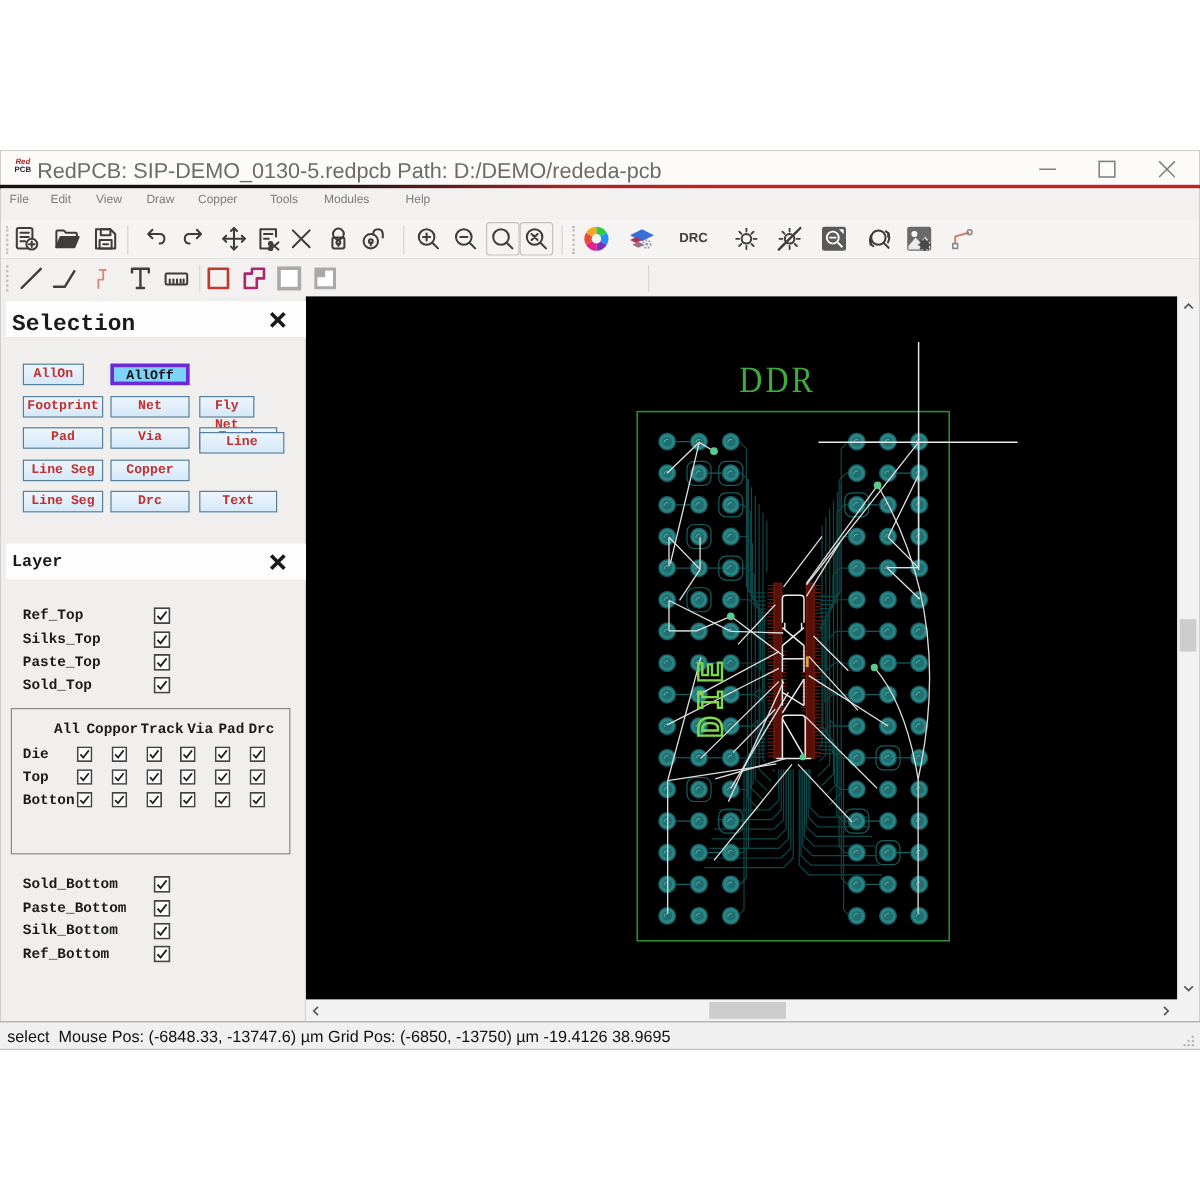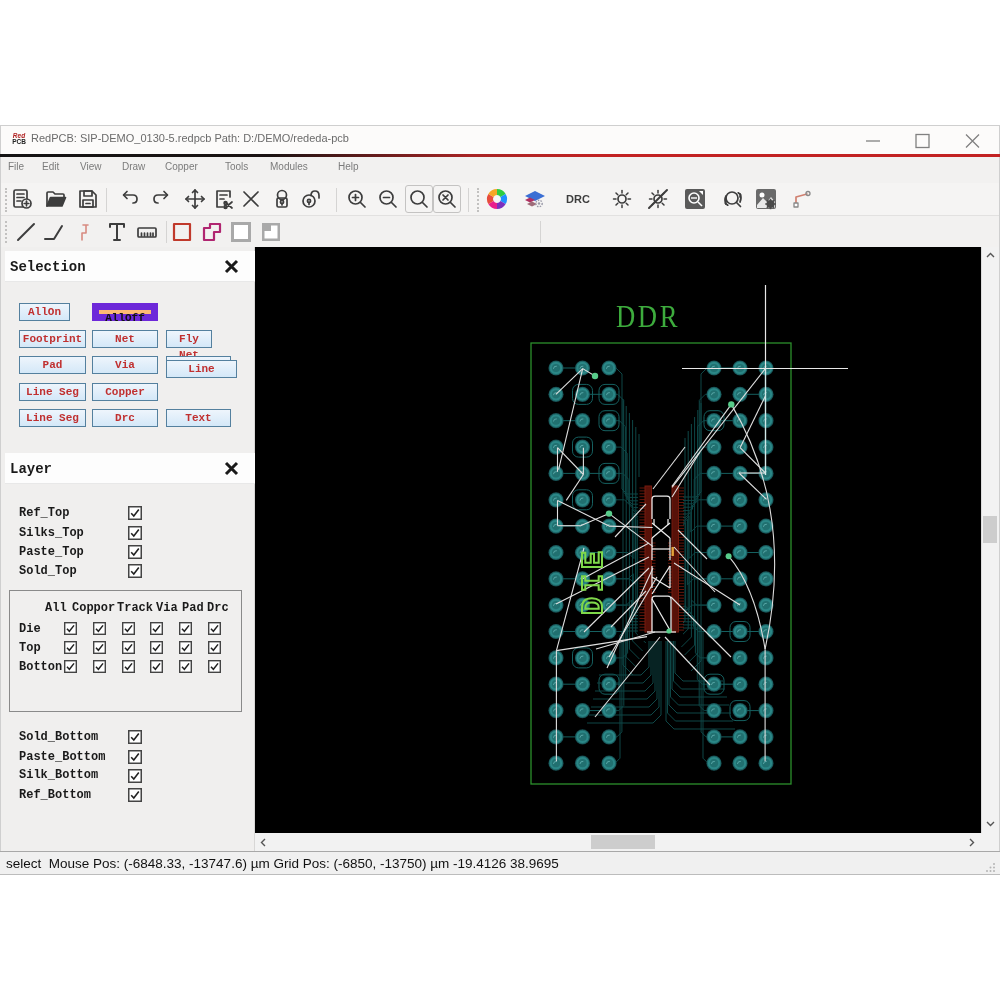--- a/index.html
+++ b/index.html
@@ -1,30 +1,30 @@
 <!DOCTYPE html>
 <html><head><meta charset="utf-8"><style>
 *{box-sizing:border-box;margin:0;padding:0}
 body{width:1000px;height:1000px;background:#fff;font-family:"Liberation Sans",sans-serif;position:relative;overflow:hidden}
 .abs{position:absolute}
 .pbtn,.pbtng{position:absolute;height:18px;font:bold 11px "Liberation Mono",monospace;text-align:center;line-height:16px;letter-spacing:0px}
 .pbtn{background:linear-gradient(#eef5fc,#d4e8f8);border:1px solid #54809e;color:#c03030}
-.pbtng{background:#fdba74;border:7px solid #6d28d9;color:#111}
+.pbtng{background:#7dd3fc;border:3px solid #6d28d9;color:#111}
 .lbl{position:absolute;font:bold 12px "Liberation Mono",monospace;color:#1a1a1a;white-space:pre}
 .hdr{position:absolute;left:5px;width:250px;height:31px;background:#fdfdfd;border-bottom:1px solid #e8e8e8}
 .menu-item{color:#7b7b7b;font-size:10px;display:inline-block}
 </style></head><body>
 
 <div class="abs" style="left:0;top:125px;width:1000px;height:750px;border:1px solid #cfcfcf;background:#f0efee"></div>
 <div class="abs" style="left:1px;top:126px;width:998px;height:28px;background:#fcfbfa"></div>
 <div class="abs" style="left:11px;top:133px;width:16px;height:13px;text-align:center">
     <div style="font:italic bold 6.5px 'Liberation Sans';color:#b02020;line-height:6px">Red</div>
     <div style="font:bold 6.5px 'Liberation Sans';color:#222;line-height:6.5px">PCB</div>
   </div>
-<div class="abs" style="left:31px;top:132px;font-size:11px;color:#6b6b6b">RedPCB: SIP-DEMO_0130-5.redpcb Path: D:/DEMO/rededa-pcb</div>
+<div class="abs" style="left:31px;top:132px;font-size:18px;color:#6b6b6b">RedPCB: SIP-DEMO_0130-5.redpcb Path: D:/DEMO/rededa-pcb</div>
 <svg class="abs" style="left:862px;top:133px" width="130" height="16" viewBox="0 0 130 16">
     <line x1="4" y1="8" x2="18" y2="8" stroke="#808080" stroke-width="1.3"></line>
     <rect x="54" y="1.5" width="13" height="13" fill="none" stroke="#808080" stroke-width="1.3"></rect>
     <path d="M104,1.5 L117,14.5 M117,1.5 L104,14.5" stroke="#808080" stroke-width="1.3"></path>
   </svg>
 <div class="abs" style="left:0;top:154px;width:1000px;height:3px;background:linear-gradient(90deg,#141414 0%,#1a1212 27%,#a82424 47%,#c22222 60%,#c22222 100%)"></div>
 <div class="abs" style="left:1px;top:157px;width:998px;height:26px;background:#f2f1f0"></div>
 <div class="abs menu-item" style="left:8px;top:161px">File</div>
 <div class="abs menu-item" style="left:42px;top:161px">Edit</div>
 <div class="abs menu-item" style="left:80px;top:161px">View</div>
@@ -944,21 +944,21 @@
 <div class="abs" style="left:255px;top:833px;width:726px;height:18px;background:#f2f2f2"></div>
 <svg style="position:absolute;left:258px;top:836px" width="13" height="13" viewBox="0 0 13 13">
     <path d="M7,3 L3.5,6.5 L7,10" fill="none" stroke="#555" stroke-width="1.4"></path>
   </svg>
 <svg style="position:absolute;left:966px;top:836px" width="13" height="13" viewBox="0 0 13 13">
     <path d="M4,3 L7.5,6.5 L4,10" fill="none" stroke="#555" stroke-width="1.4"></path>
   </svg>
 <div class="abs" style="left:591px;top:835px;width:64px;height:14px;background:#cdcdcd"></div>
 <div class="abs" style="left:981px;top:833px;width:18px;height:18px;background:#f2f2f2"></div>
 <div class="hdr" style="top:251px"></div>
-<div class="lbl" style="left:10px;top:259px;font-size:14px">Selection</div>
+<div class="lbl" style="left:10px;top:259px;font-size:19px">Selection</div>
 <svg style="position:absolute;left:224px;top:259px" width="15" height="15" viewBox="0 0 15 15">
     <path d="M2,2 L13,13 M13,2 L2,13" stroke="#1a1a1a" stroke-width="3"></path>
   </svg>
 <div class="pbtn" style="left:19px;top:303px;width:51px">AllOn</div>
 <div class="pbtng" style="left:92px;top:303px;width:66px">AllOff</div>
 <div class="pbtn" style="left:19px;top:329.5px;width:67px">Footprint</div>
 <div class="pbtn" style="left:92px;top:329.5px;width:66px">Net</div>
 <div class="pbtn" style="left:166px;top:329.5px;width:46px">Fly Net</div>
 <div class="pbtn" style="left:19px;top:356px;width:67px">Pad</div>
 <div class="pbtn" style="left:92px;top:356px;width:66px">Via</div>

